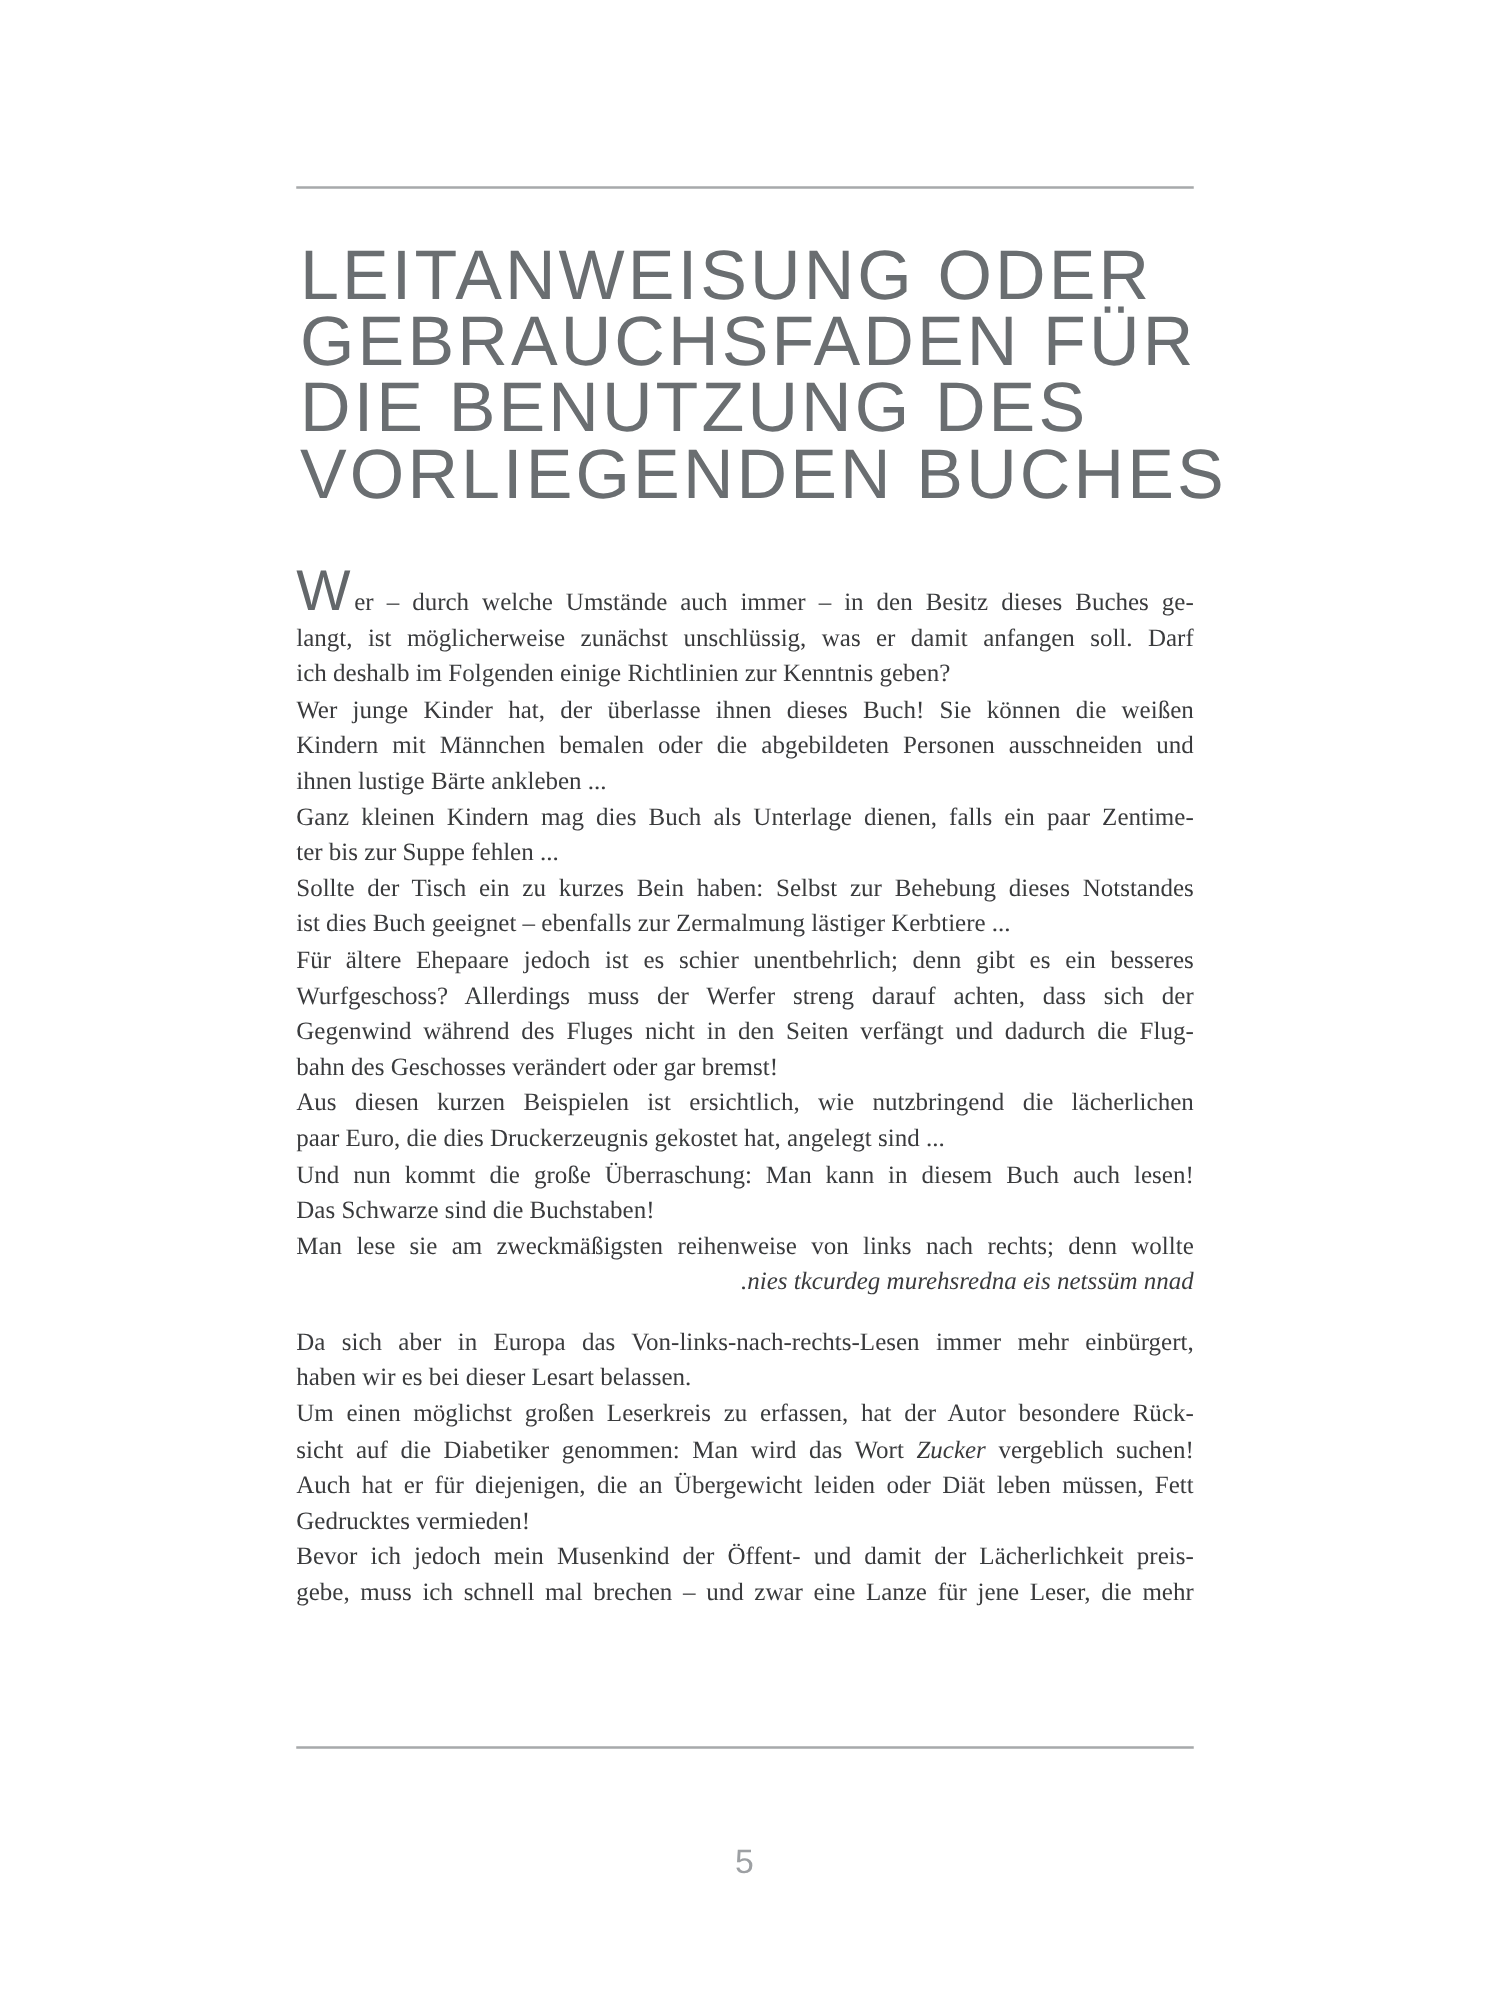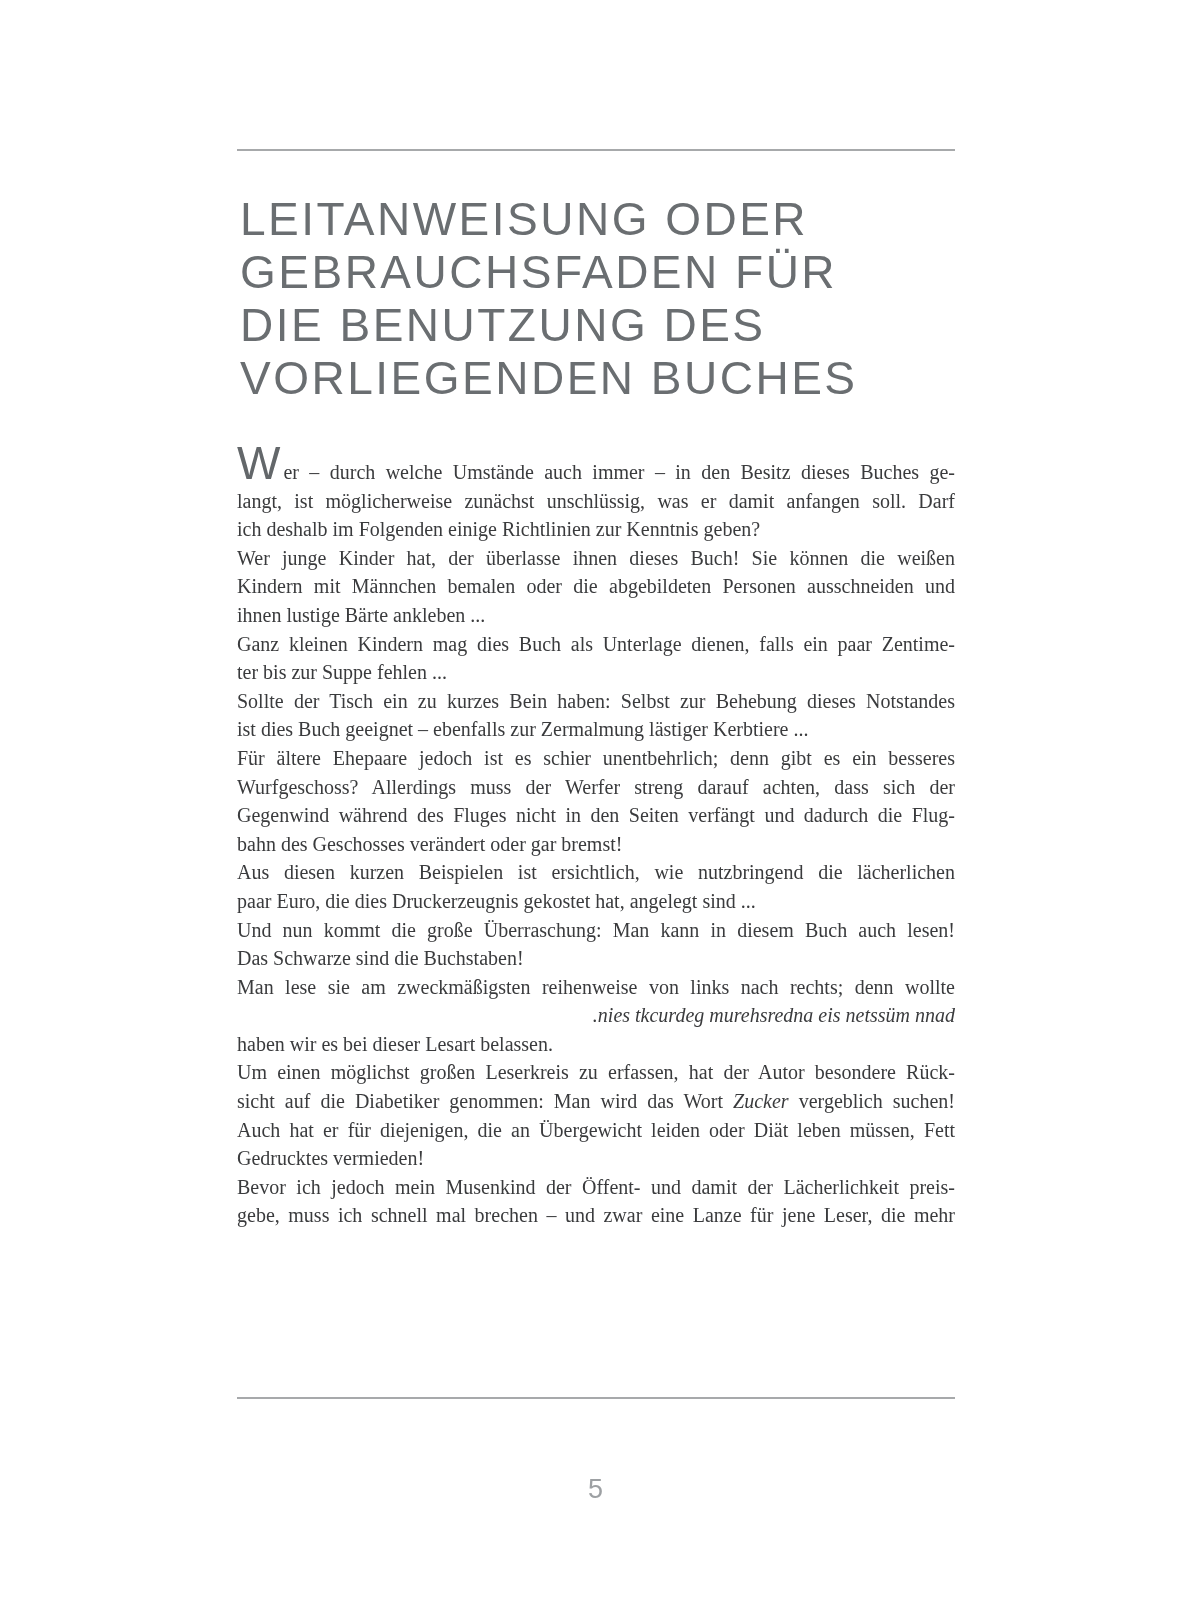--- a/index.html
+++ b/index.html
@@ -13,26 +13,26 @@
   .rule{
     position:absolute;left:237px;width:718px;height:2px;
     background:#a7a9ab;
   }
   .rule-top{top:149px;}
   .rule-bottom{top:1397px;}
   .heading{
     position:absolute;left:240px;top:193px;margin:0;
     font-family:"Liberation Sans",sans-serif;
     font-weight:400;
-    font-size:46px;line-height:53px;letter-spacing:2.5px;
+    font-size:56px;line-height:53px;letter-spacing:2.5px;
     color:#6a6e71;
   }
   .heading .h-line{white-space:nowrap;}
   .body-text{
-    position:absolute;left:237px;top:458px;width:718px;
+    position:absolute;left:237px;top:468px;width:718px;
     font-size:20px;line-height:28.6px;color:#3a3b3d;
   }
   .line{
     height:28.6px;overflow:hidden;
     text-align:justify;text-align-last:justify;
   }
   .line.l{text-align:right;text-align-last:left;font-family:Liberation Serif, serif;}
   .line.r{text-align:center;text-align-last:right;}
   .line.gap{margin-top:20px;}
   .line.il{font-style:italic;}
@@ -76,20 +76,21 @@
       <div class="line j"><span>Für ältere Ehepaare jedoch ist es schier unentbehrlich; denn gibt es ein besseres</span></div>
       <div class="line j"><span>Wurfgeschoss? Allerdings muss der Werfer streng darauf achten, dass sich der</span></div>
       <div class="line j"><span>Gegenwind während des Fluges nicht in den Seiten verfängt und dadurch die Flug-</span></div>
       <div class="line l"><span>bahn des Geschosses verändert oder gar bremst!</span></div>
       <div class="line j"><span>Aus diesen kurzen Beispielen ist ersichtlich, wie nutzbringend die lächerlichen</span></div>
       <div class="line l"><span>paar Euro, die dies Druckerzeugnis gekostet hat, angelegt sind ...</span></div>
       <div class="line j"><span>Und nun kommt die große Überraschung: Man kann in diesem Buch auch lesen!</span></div>
       <div class="line l"><span>Das Schwarze sind die Buchstaben!</span></div>
       <div class="line j"><span>Man lese sie am zweckmäßigsten reihenweise von links nach rechts; denn wollte</span></div>
       <div class="line r il"><span>.nies tkcurdeg murehsredna eis netssüm nnad</span></div>
+      <div class="line j gap"><span>Da sich aber in Europa das Von-links-nach-rechts-Lesen immer mehr einbürgert,</span></div>
       <div class="line l"><span>haben wir es bei dieser Lesart belassen.</span></div>
       <div class="line j"><span>Um einen möglichst großen Leserkreis zu erfassen, hat der Autor besondere Rück-</span></div>
       <div class="line j"><span>sicht auf die Diabetiker genommen: Man wird das Wort </span><i>Zucker</i><span> vergeblich suchen!</span></div>
       <div class="line j"><span>Auch hat er für diejenigen, die an Übergewicht leiden oder Diät leben müssen, Fett</span></div>
       <div class="line l"><span>Gedrucktes vermieden!</span></div>
       <div class="line j"><span>Bevor ich jedoch mein Musenkind der Öffent- und damit der Lächerlichkeit preis-</span></div>
       <div class="line j"><span>gebe, muss ich schnell mal brechen – und zwar eine Lanze für jene Leser, die mehr</span></div>
     </div>
 
   <div class="rule rule-bottom"></div>

